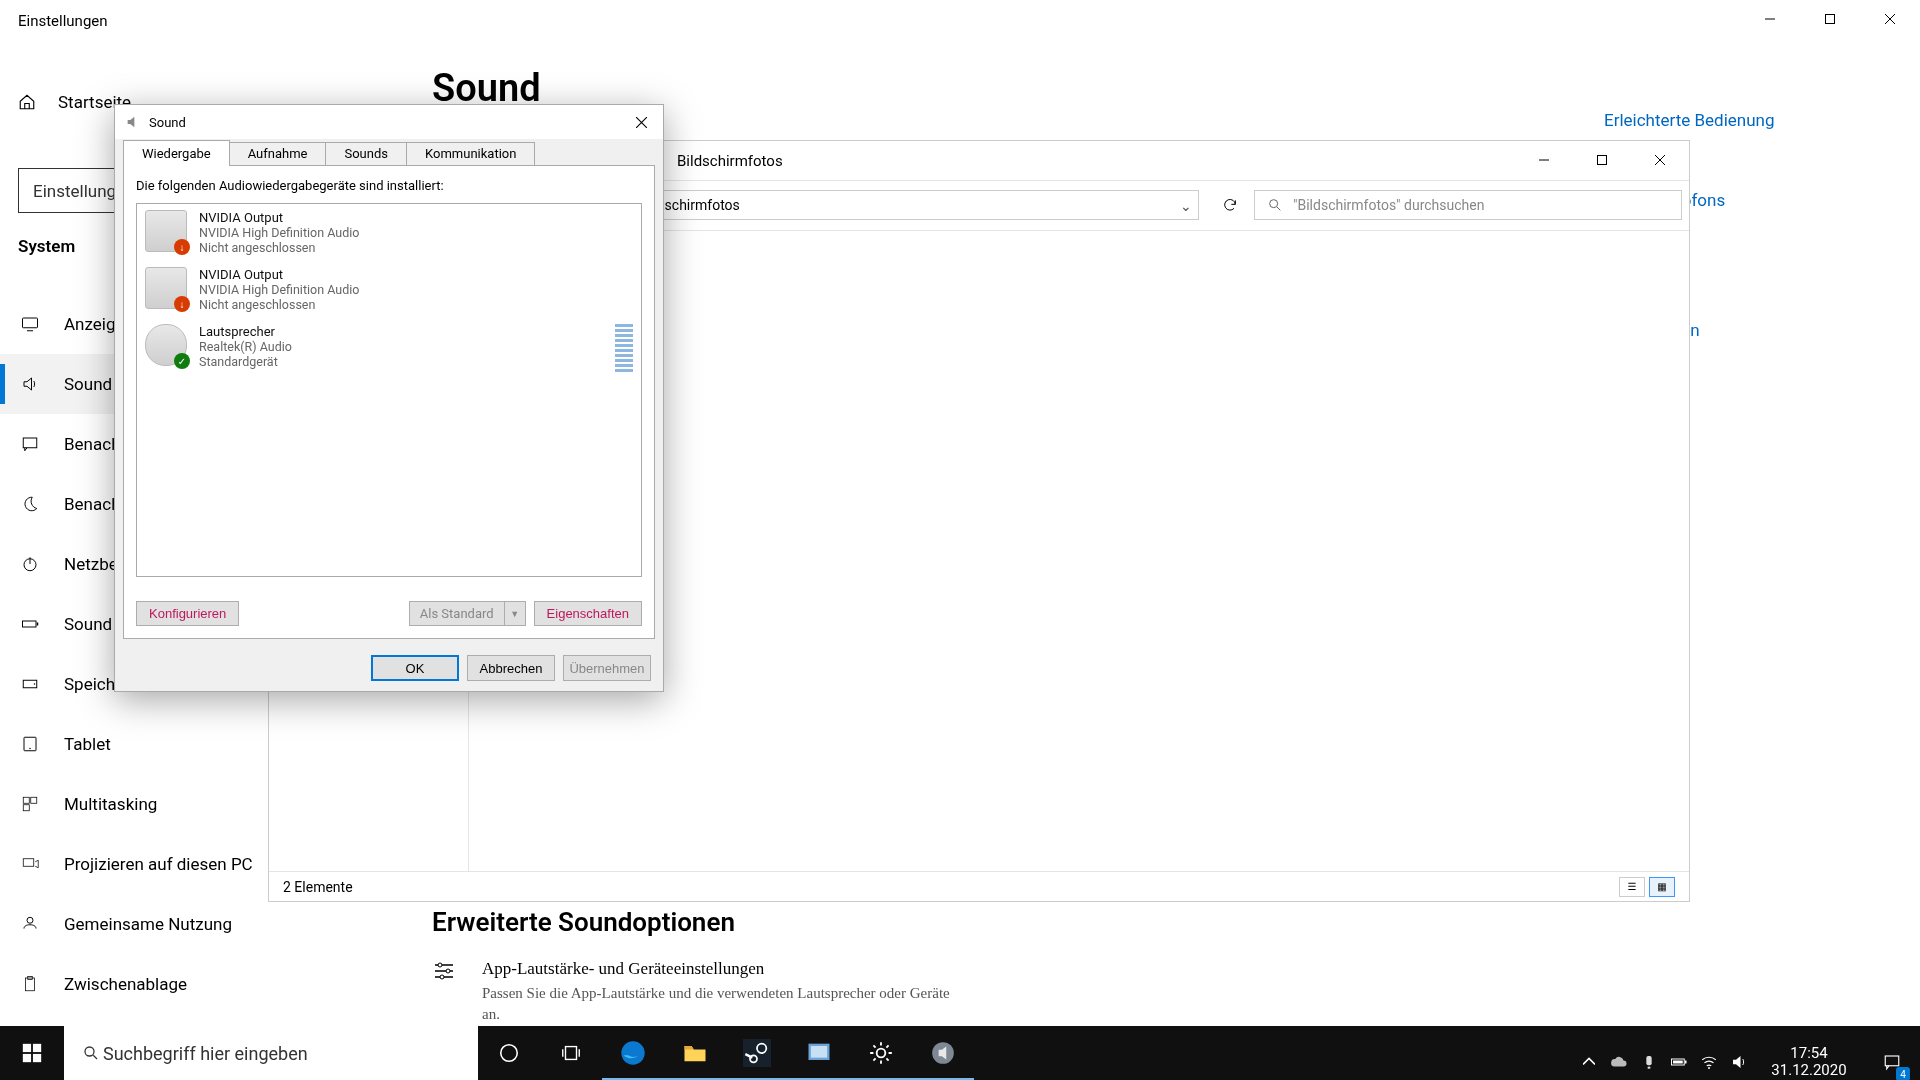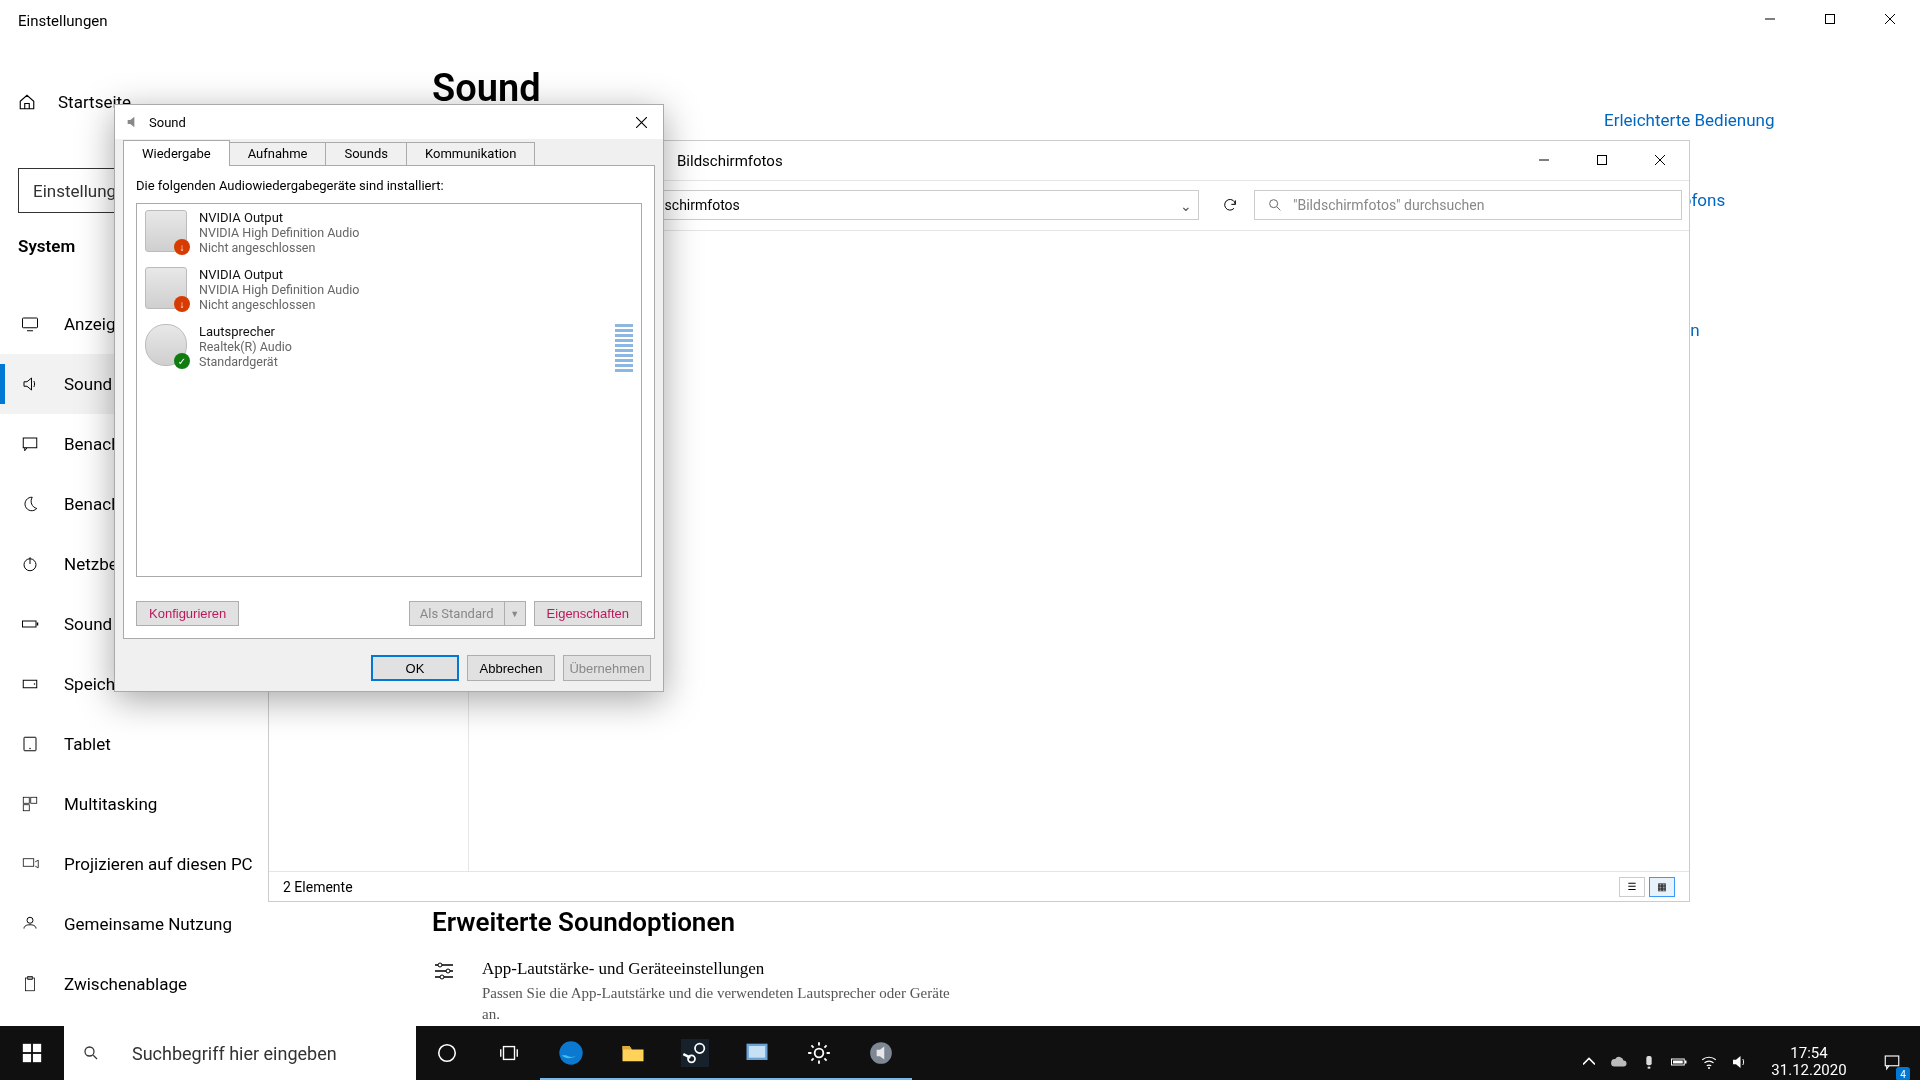--- a/index.html
+++ b/index.html
@@ -91,21 +91,21 @@
   .split .dd { width:18px; display:flex; align-items:center; justify-content:center; border-left:1px solid #adadad; color:#888; font-size:9px;}
 
   .dlg-btns { position:absolute; right:12px; bottom:10px; display:flex; gap:8px; }
   .dbtn { width:88px; height:26px; border:1px solid #adadad; background:#e1e1e1; font-size:13px; }
   .dbtn.primary { border:2px solid #0078d4; background:#e1e1e1; }
   .dbtn[disabled] { color:#888; }
 
   
   .taskbar { position:absolute; left:0; bottom:0; width:100%; height:54px; background:#101010; color:#fff; display:flex; align-items:center; z-index:9999;}
   .start { width:64px; height:54px; display:flex; align-items:center; justify-content:center; }
-  .tb-search { width:352px; height:54px; background:#fff; color:#333; display:flex; align-items:center; gap:32px; padding:0 18px; font-size:18px; }
+  .tb-search { width:414px; height:54px; background:#fff; color:#333; display:flex; align-items:center; gap:3px; padding:0 18px; font-size:18px; }
   .tb-icon { width:62px; height:54px; display:flex; align-items:center; justify-content:center; }
   .tb-icon.running { border-bottom:2px solid #76b9ed; height:52px; margin-top:2px;}
   .tray { position:absolute; right:0; top:0; height:72px; display:flex; align-items:center; }
   .tray .tic { width:30px; height:54px; display:flex; align-items:center; justify-content:center; color:#fff; }
   .clock { width:110px; text-align:center; font-size:15px; line-height:1.15; }
   .action { width:56px; height:54px; display:flex; align-items:center; justify-content:center; position:relative;}
   .action .badge { position:absolute; right:10px; bottom:8px; background:#0078d4; color:#fff; font-size:10px; width:14px; height:14px; border-radius:3px; display:flex; align-items:center; justify-content:center;}
 
   .ico16{width:16px;height:16px;} .ico18{width:18px;height:18px;} .ico24{width:24px;height:24px;}
 </style>

